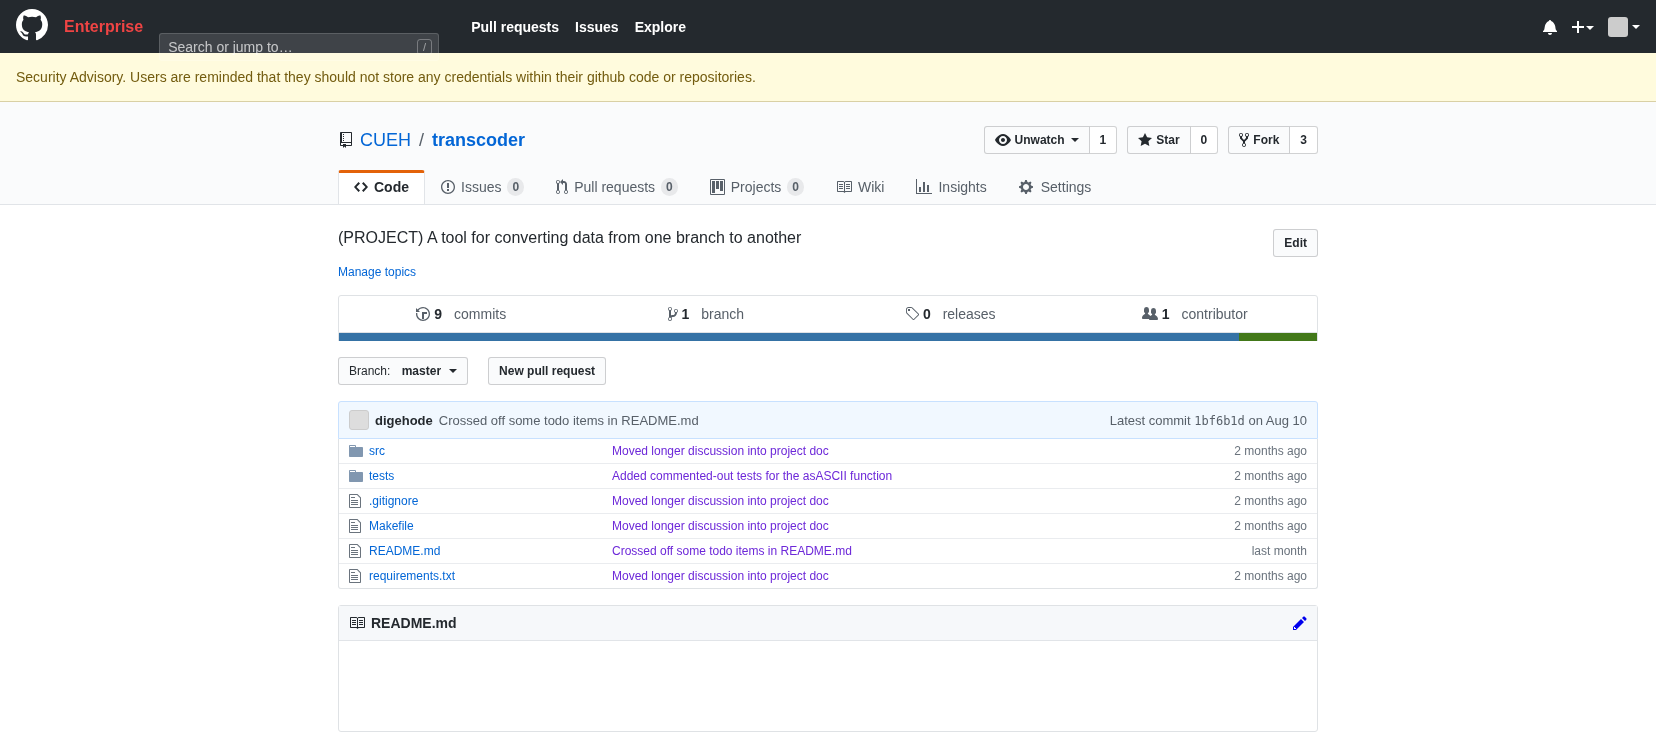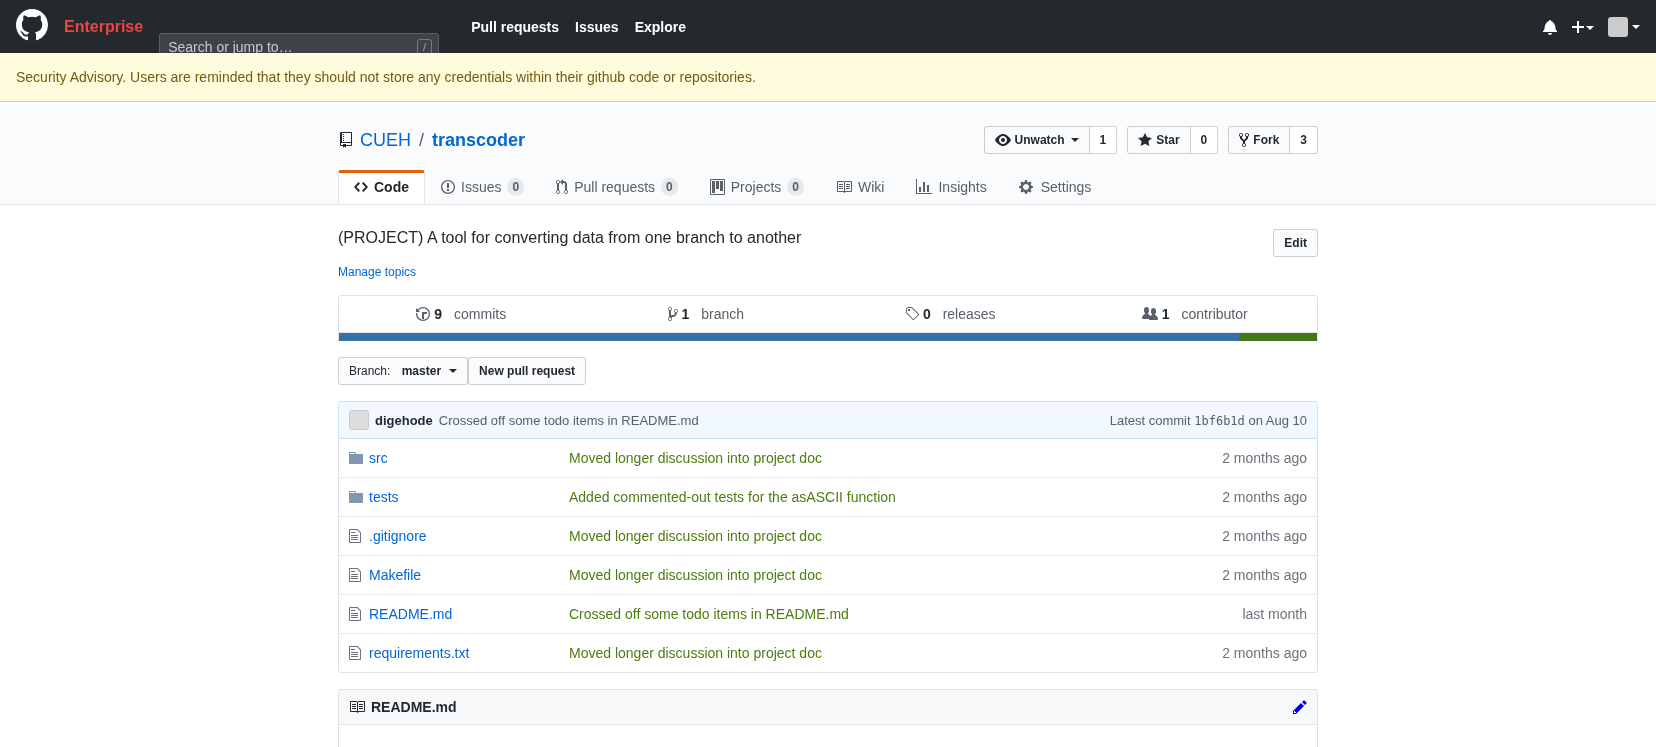--- a/index.html
+++ b/index.html
@@ -44,42 +44,42 @@
 .desc { font-size: 16px; color: #24292e; }
 .topics { color: #0366d6; font-size: 12px; margin-bottom: 16px; display: inline-block; }
 
 .overall-summary { border: 1px solid #dfe2e5; border-radius: 3px 3px 0 0; display: flex; }
 .overall-summary li { flex: 1; list-style: none; text-align: center; padding: 10px 0; color: #586069; font-size: 14px; display: flex; align-items: center; justify-content: center; gap: 4px; }
 .overall-summary strong { color: #24292e; }
 .lang-bar { height: 8px; display: flex; border-left: 1px solid #dfe2e5; border-right: 1px solid #dfe2e5; overflow: hidden; }
 .lang-bar span { display: block; height: 100%; }
 
 .file-nav { margin-top: 16px; display: flex; justify-content: space-between; align-items: center; }
-.file-nav-left { display: flex; gap: 0; }
+.file-nav-left { display: flex; gap: 20px; }
 .file-nav-right { display: flex; gap: 0; }
 .file-nav-right .btn { border-radius: 0; border-right: 0; }
 .file-nav-right .btn:first-child { border-radius: 3px 0 0 3px; }
 .file-nav-right .btn:last-child { border-radius: 0 3px 3px 0; border-right: 1px solid rgba(27,31,35,0.2); }
 .btn-primary { background: #28a745; color: #fff; border-color: rgba(27,31,35,0.5); }
 .btn-primary .dropdown-caret { border-top-color: #fff; }
 
 .commit-tease { background: #f1f8ff; border: 1px solid #c8e1ff; border-radius: 3px 3px 0 0; padding: 8px 10px; margin-top: 16px; display: flex; align-items: center; justify-content: space-between; font-size: 13px; color: #586069; }
 .commit-tease-left { display: flex; align-items: center; gap: 6px; }
 .commit-tease .avatar-sm { width: 20px; height: 20px; background: #ddd; border-radius: 3px; border: 1px solid #ccc; }
 .commit-tease strong { color: #24292e; font-weight: 600; }
 .commit-sha { font-family: SFMono-Regular, Consolas, Menlo, monospace; font-size: 12px; color: #586069; }
 
 .files { border: 1px solid #dfe2e5; border-top: 0; border-radius: 0 0 3px 3px; }
-.files-row { display: flex; align-items: center; padding: 11px 10px; border-top: 1px solid #eaecef; font-size: 14px; }
+.files-row { display: flex; align-items: center; padding: 4px 10px; border-top: 1px solid #eaecef; font-size: 12px; }
 .files-row:first-child { border-top: 0; }
 .file-icon { width: 20px; color: #6a737d; }
 .folder-icon { color: rgba(3,47,98,0.5); }
 .file-name { width: 200px; }
 .file-name a { color: #0366d6; }
-.file-msg { flex: 1; color: #4d7c0f; }
+.file-msg { flex: 1; color: #6d28d9; margin-left: 43px; }
 .file-age { color: #6a737d; text-align: right; }
 
 .readme-box { border: 1px solid #dfe2e5; border-radius: 3px; margin-top: 16px; }
 .readme-header { background: #f6f8fa; border-bottom: 1px solid #e1e4e8; padding: 9px 10px; font-size: 14px; font-weight: 600; display: flex; align-items: center; justify-content: space-between; }
 .readme-header-left { display: flex; align-items: center; gap: 6px; }
 .readme-body { padding: 45px; min-height: 60px; }
 
 .octicon { display: inline-block; vertical-align: text-bottom; fill: currentColor; }
 </style>
 </head>

